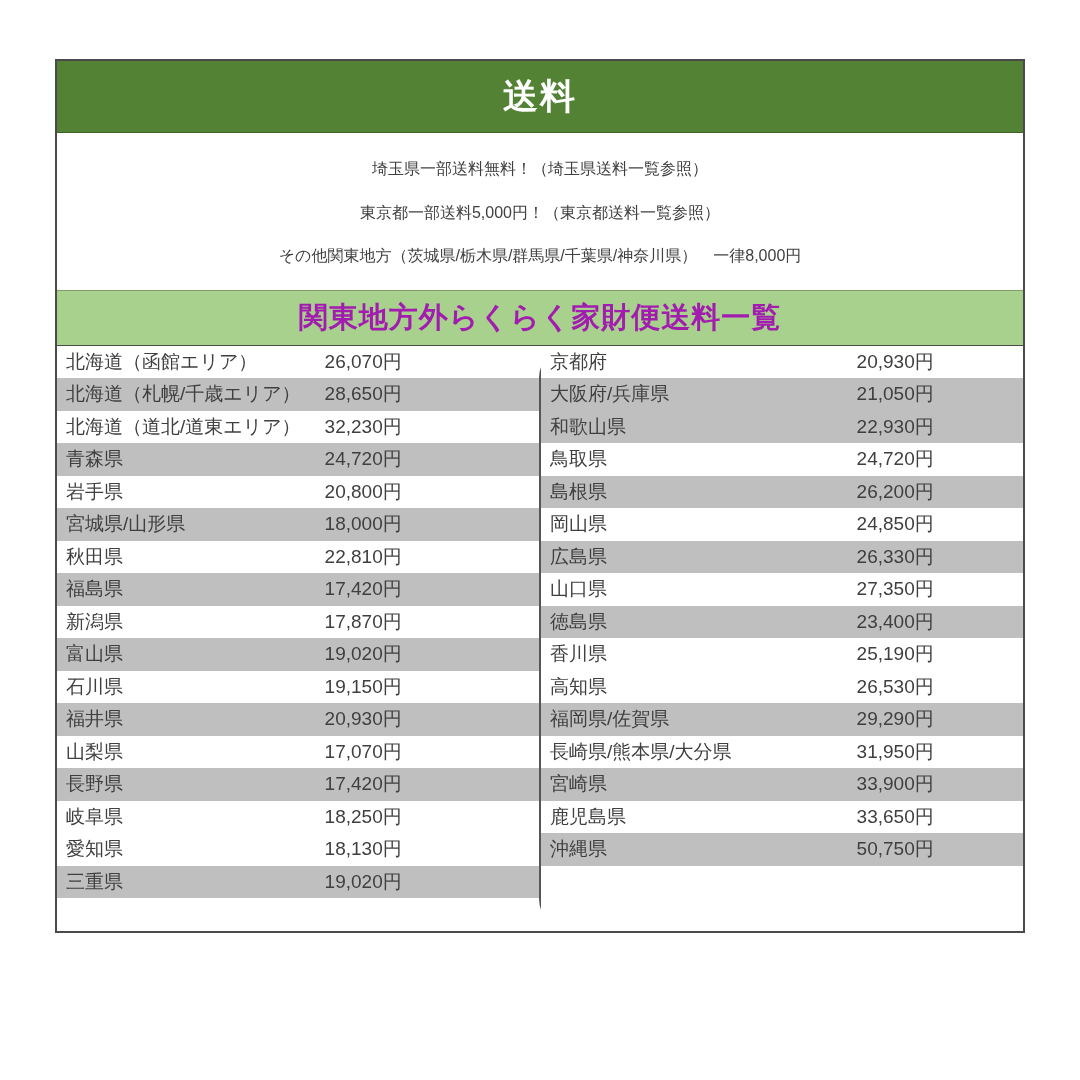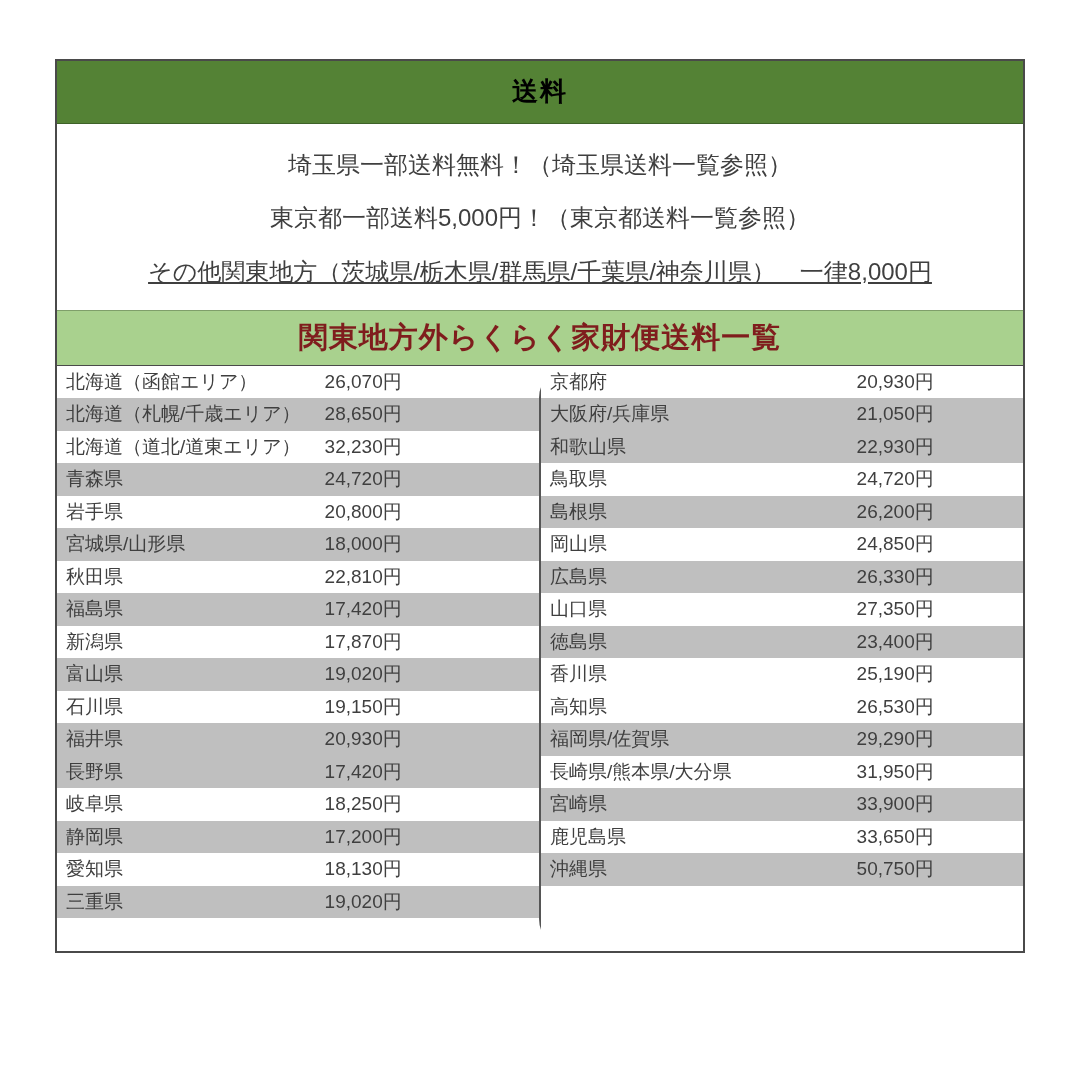--- a/index.html
+++ b/index.html
@@ -30,52 +30,51 @@
     top: 59px;
     width: 970px;
     box-sizing: border-box;
     border: 2px solid #4a4a4a;
     background: #ffffff;
   }
 
   
   .title-band {
     background: #548235;
-    color: #000000;
+    color: #ffffff;
     text-align: center;
-    font-size: 26px;
+    font-size: 35px;
     font-weight: bold;
     letter-spacing: 2px;
     line-height: 1;
     padding: 17px 0 19px 0;
     border-bottom: 1px solid #3e6228;
   }
 
   
   .intro {
     padding: 14px 0 12px 0;
     background: #ffffff;
   }
   .intro-line {
     text-align: center;
     color: #3f3f3f;
-    font-size: 24px;
+    font-size: 16px;
     line-height: 1.22;
     padding: 12px 24px;
     white-space: nowrap;
   }
   .intro-line.wide {
     letter-spacing: 0px;
-    text-decoration: underline;
   }
 
   
   .sub-band {
     background: #a9d18e;
-    color: #7f1d1d;
+    color: #a21caf;
     text-align: center;
     font-size: 29px;
     font-weight: bold;
     letter-spacing: 1px;
     line-height: 1;
     padding: 12px 0 13px 0;
     border-top: 1px solid #7f9f6a;
     border-bottom: 1px solid #4a4a4a;
   }
 
@@ -230,36 +229,36 @@
                 <td class="price">
                   <span class="price-inner">19,150円</span>
                 </td>
               </tr>
               <tr class="alt">
                 <td class="name">福井県</td>
                 <td class="price">
                   <span class="price-inner">20,930円</span>
                 </td>
               </tr>
+              <tr class="plain">
+                <td class="name">山梨県</td>
+                <td class="price">
+                  <span class="price-inner">17,070円</span>
+                </td>
+              </tr>
               <tr class="alt">
                 <td class="name">長野県</td>
                 <td class="price">
                   <span class="price-inner">17,420円</span>
                 </td>
               </tr>
               <tr class="plain">
                 <td class="name">岐阜県</td>
                 <td class="price">
                   <span class="price-inner">18,250円</span>
-                </td>
-              </tr>
-              <tr class="alt">
-                <td class="name">静岡県</td>
-                <td class="price">
-                  <span class="price-inner">17,200円</span>
                 </td>
               </tr>
               <tr class="plain">
                 <td class="name">愛知県</td>
                 <td class="price">
                   <span class="price-inner">18,130円</span>
                 </td>
               </tr>
               <tr class="alt">
                 <td class="name">三重県</td>

